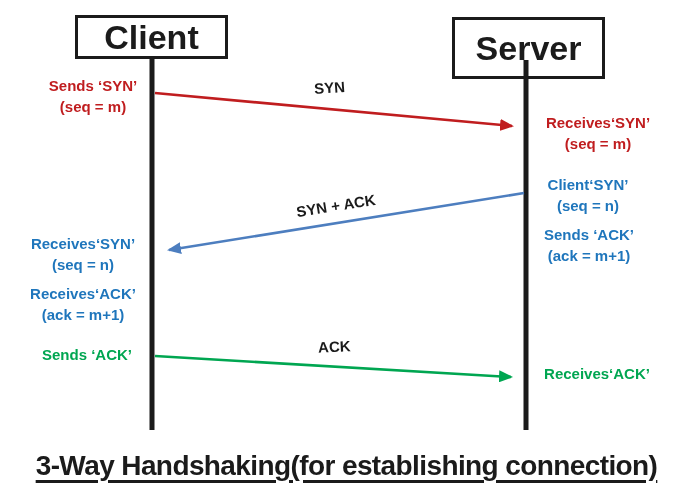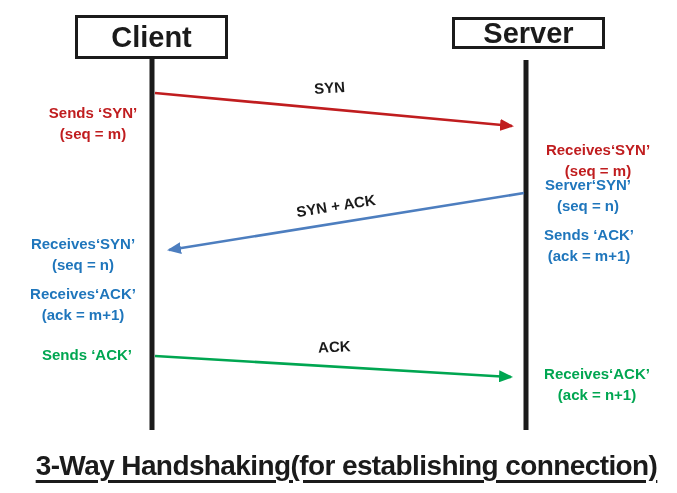--- a/index.html
+++ b/index.html
@@ -12,26 +12,26 @@
     overflow: hidden;
   }
   .actor-box {
     position: absolute;
     border: 3px solid var(--ink);
     background: #fff;
     display: flex;
     align-items: center;
     justify-content: center;
     font-weight: bold;
-    font-size: 29px;
+    font-size: 34px;
     color: var(--ink);
     box-sizing: border-box;
   }
   .actor-box.client { left: 75px;  top: 15px; width: 153px; height: 44px; }
-  .actor-box.server { left: 452px; top: 17px; width: 153px; height: 32px; }
+  .actor-box.server { left: 452px; top: 17px; width: 153px; height: 62px; }
 
   svg.wires { position: absolute; left: 0; top: 0; }
   .lifeline { stroke: var(--ink); stroke-width: 5; }
   .msg-line { stroke-width: 2.6; fill: none; }
   .stroke-red   { stroke: var(--red); }
   .stroke-blue  { stroke: var(--blue-arrow); }
   .stroke-green { stroke: var(--green); }
   .fill-red   { fill: var(--red); }
   .fill-blue  { fill: var(--blue-arrow); }
   .fill-green { fill: var(--green); }
@@ -44,21 +44,21 @@
     white-space: nowrap;
   }
   .note {
     position: absolute;
     font-weight: bold;
     font-size: 15px;
     line-height: 21px;
     text-align: center;
     white-space: nowrap;
   }
-  .c-red   { color: var(--red); margin-top: 27px; }
+  .c-red   { color: var(--red); }
   .c-blue  { color: var(--blue-text); }
   .c-green { color: var(--green); }
 
   .diagram-title {
     position: absolute;
     left: 0; top: 450px;
     width: 677px;
     text-align: center;
     font-weight: bold;
     font-size: 28px;
@@ -112,21 +112,21 @@
     <div>Sends ‘SYN’</div>
     <div>(seq = m)</div>
   </div>
 
   <div class="note c-red" style="left:539px; top:112px; width:118px;">
     <div>Receives‘SYN’</div>
     <div>(seq = m)</div>
   </div>
 
   <div class="note c-blue" style="left:530px; top:174px; width:116px;">
-    <div>Server‘SYN’</div>
+    <div>Client‘SYN’</div>
     <div>(seq = n)</div>
   </div>
 
   <div class="note c-blue" style="left:530px; top:224px; width:118px;">
     <div>Sends ‘ACK’</div>
     <div>(ack = m+1)</div>
   </div>
 
   <div class="note c-blue" style="left:24px; top:233px; width:118px;">
     <div>Receives‘SYN’</div>
@@ -137,18 +137,17 @@
     <div>Receives‘ACK’</div>
     <div>(ack = m+1)</div>
   </div>
 
   <div class="note c-green" style="left:29px; top:344px; width:116px;">
     <div>Sends ‘ACK’</div>
   </div>
 
   <div class="note c-green" style="left:537px; top:363px; width:120px;">
     <div>Receives‘ACK’</div>
-    <div>(ack = n+1)</div>
   </div>
 
   <div class="diagram-title">3-Way Handshaking(for establishing connection)</div>
 
 </div>
 
 </body></html>

